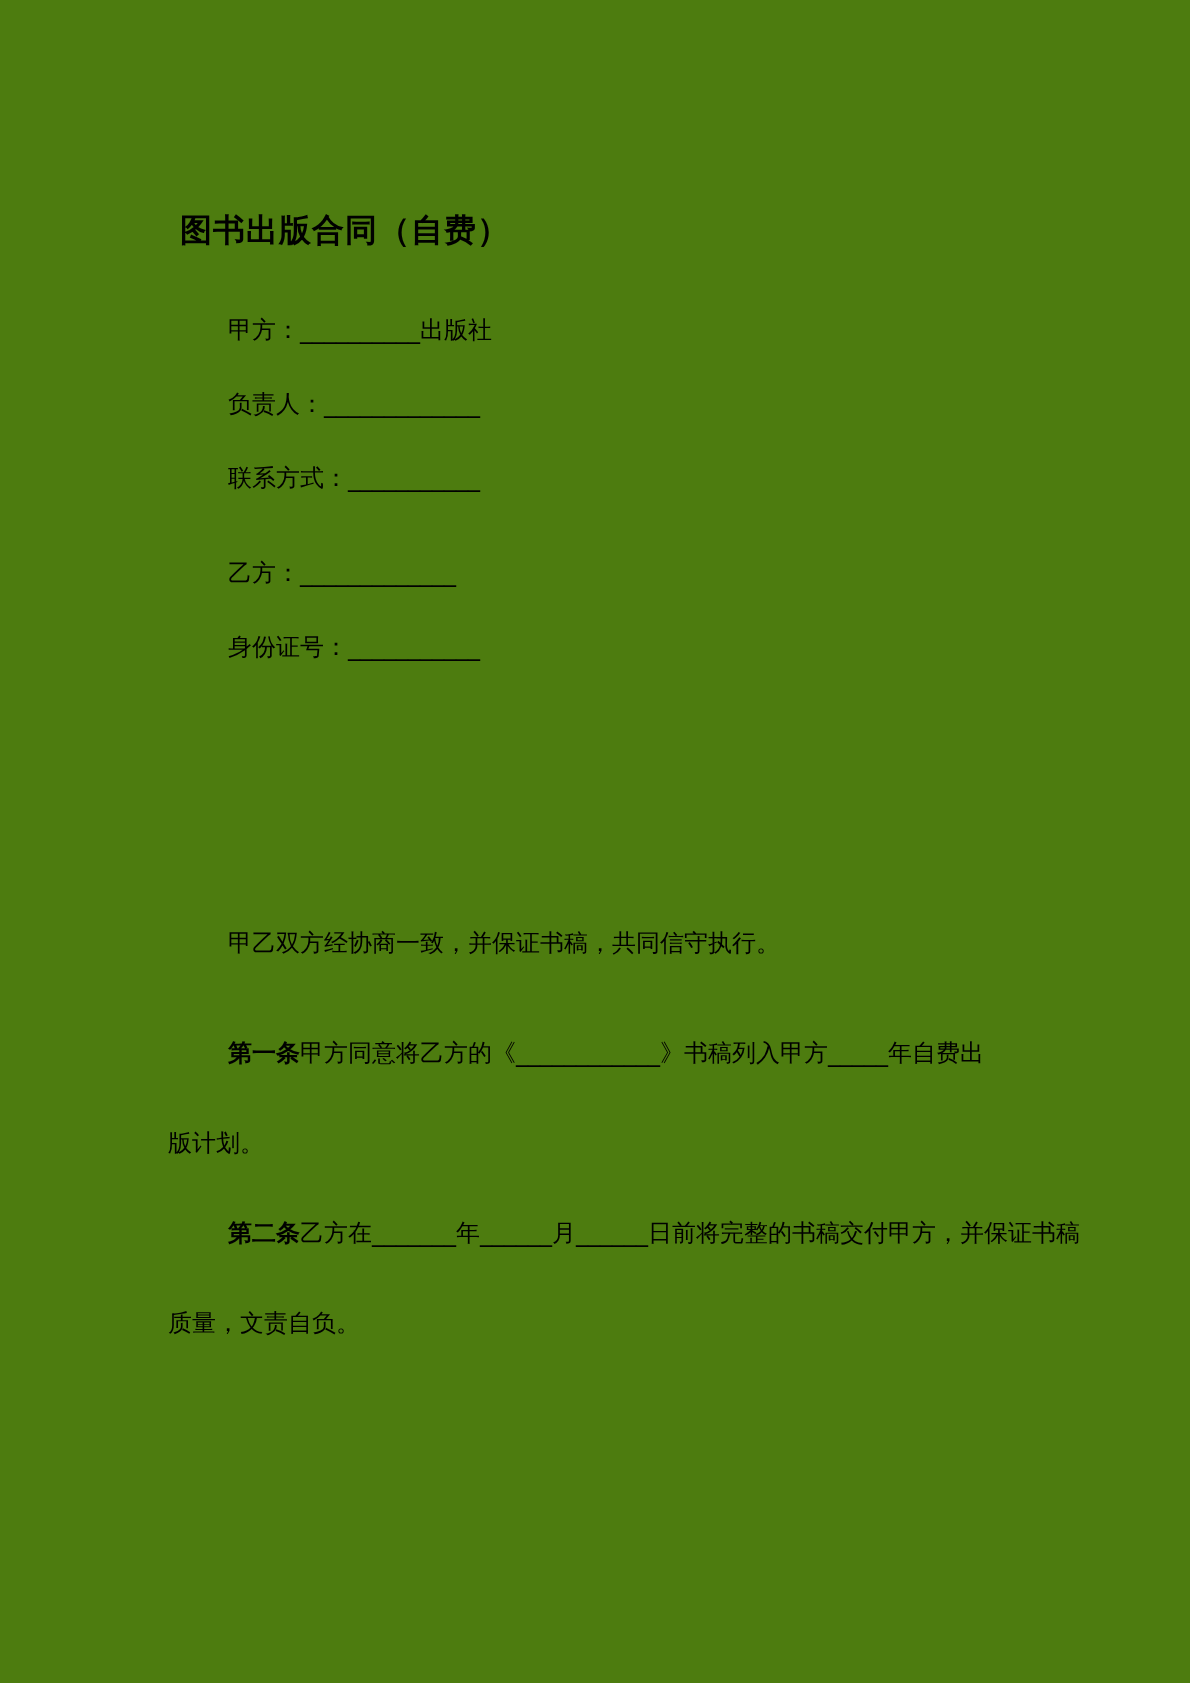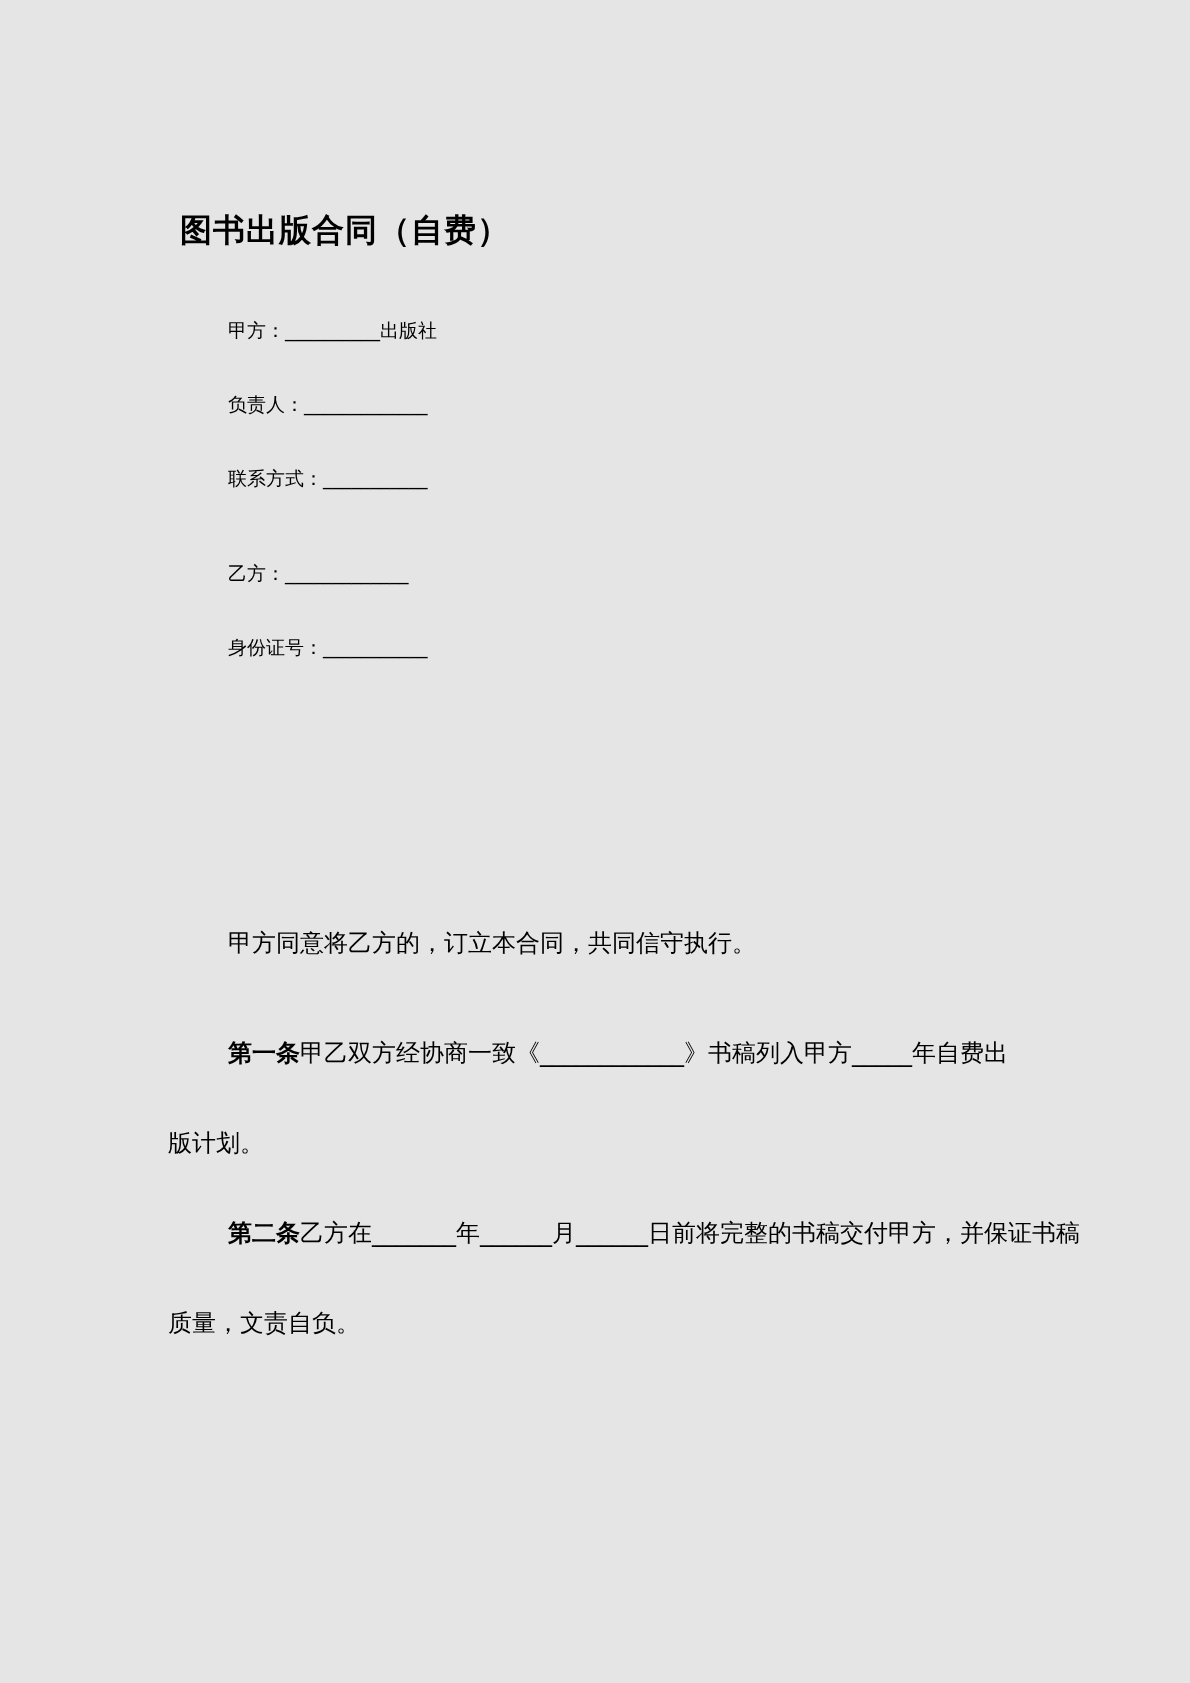--- a/index.html
+++ b/index.html
@@ -4,40 +4,40 @@
 <style>
   html, body {
     margin: 0;
     padding: 0;
     background: #ffffff;
   }
   .page {
     position: relative;
     width: 1190px;
     height: 1683px;
-    background: #e5e5e5;
+    background: #4d7c0f;
     color: #000000;
     font-family: "DejaVu Sans", "Liberation Sans", sans-serif;
     overflow: hidden;
   }
   .doc-title {
     position: absolute;
     left: 180px;
     top: 192px;
     font-size: 32px;
     line-height: 34px;
     font-weight: 700;
     letter-spacing: 1px;
     white-space: nowrap;
   }
   .party-block {
     position: absolute;
     left: 168px;
     top: 293px;
-    font-size: 19px;
+    font-size: 24px;
     white-space: nowrap;
   }
   .party-block .line {
     height: 74px;
     line-height: 74px;
     text-indent: 60px;
   }
   .party-block .gap-before {
     margin-top: 21px;
   }
@@ -80,26 +80,26 @@
     <div class="line">负责人：_____________</div>
     <div class="line">联系方式：___________</div>
 
     <div class="line gap-before">乙方：_____________</div>
     <div class="line">身份证号：___________</div>
   </div>
 
   <div class="body-block">
 
     <div class="para">
-      <div class="first-line">甲方同意将乙方的，订立本合同，共同信守执行。</div>
+      <div class="first-line">甲乙双方经协商一致，并保证书稿，共同信守执行。</div>
     </div>
 
     <div class="para article-first">
       <div class="first-line">
-        <span class="term-label">第一条</span><span>甲乙双方经协商一致《____________》书稿列入甲方_____年自费出</span>
+        <span class="term-label">第一条</span><span>甲方同意将乙方的《____________》书稿列入甲方_____年自费出</span>
       </div>
       <div class="cont-line">版计划。</div>
     </div>
 
     <div class="para">
       <div class="first-line">
         <span class="term-label">第二条</span><span>乙方在_______年______月______日前将完整的书稿交付甲方，并保证书稿</span>
       </div>
       <div class="cont-line">质量，文责自负。</div>
     </div>

